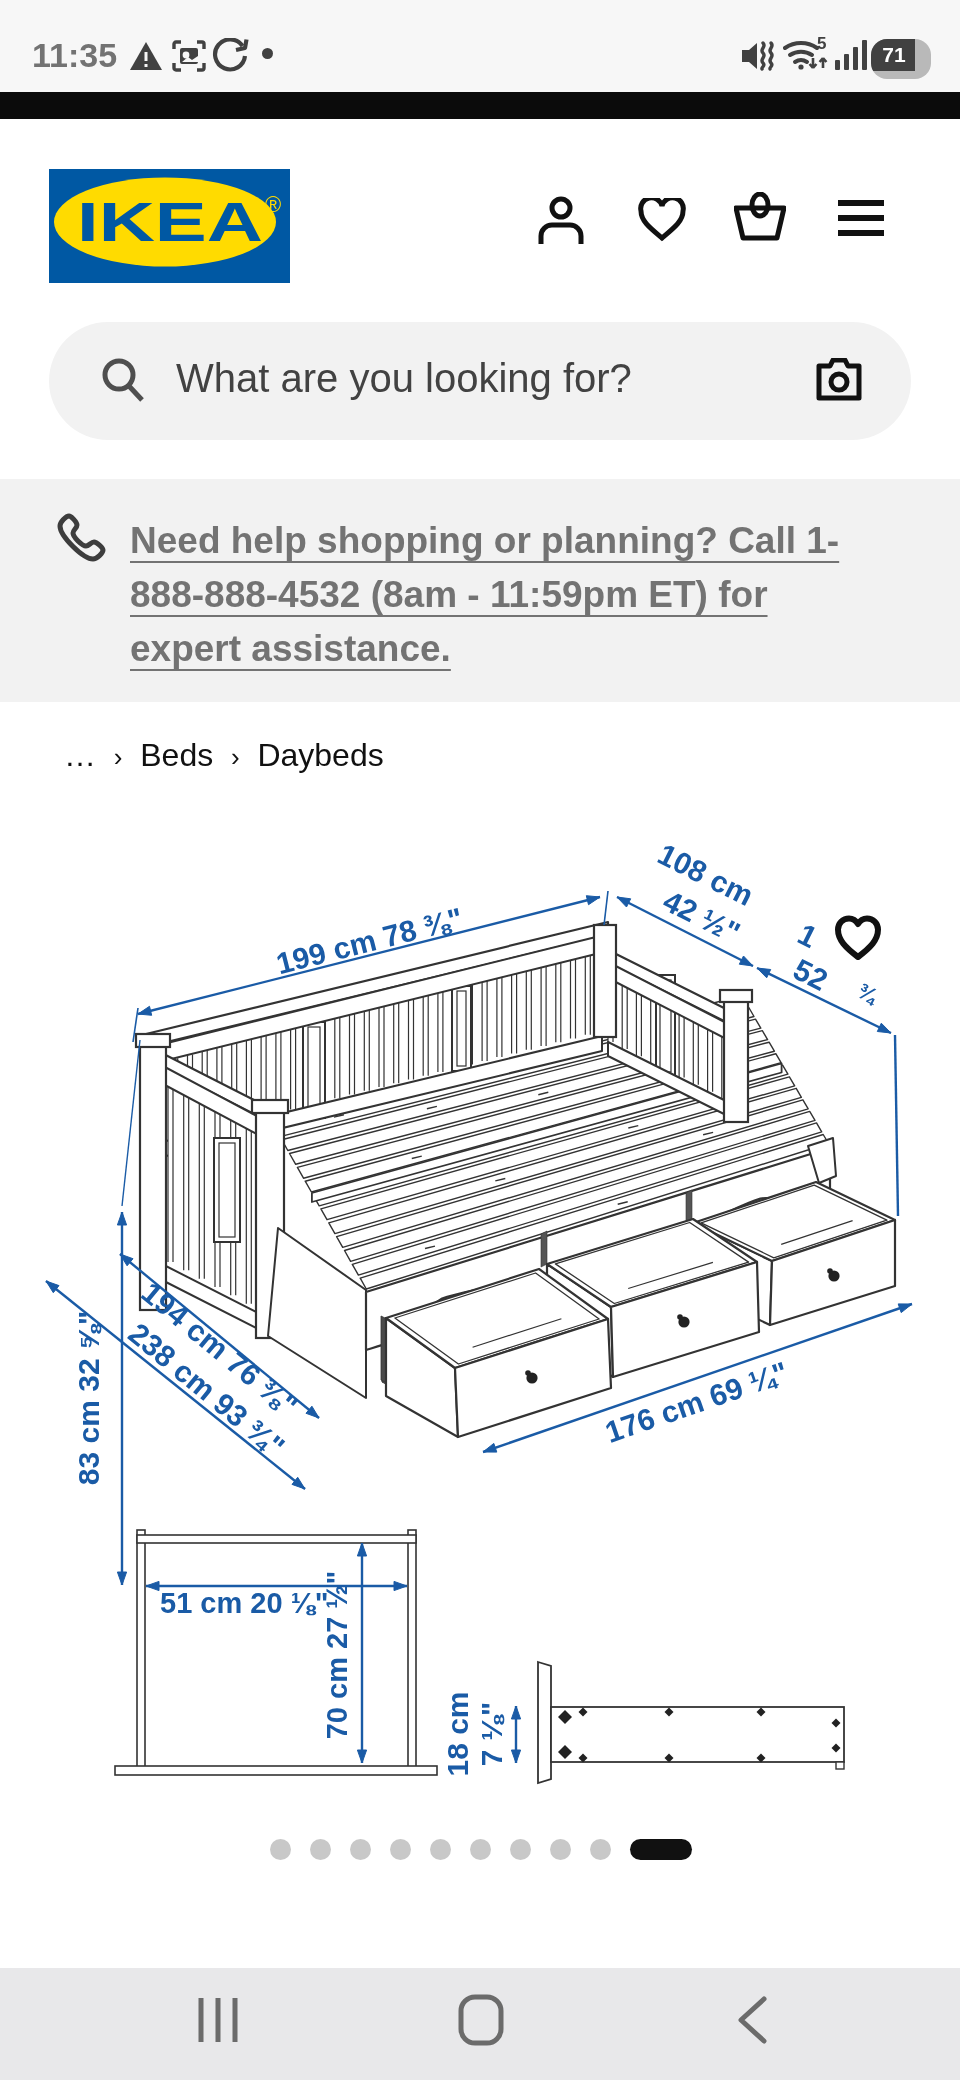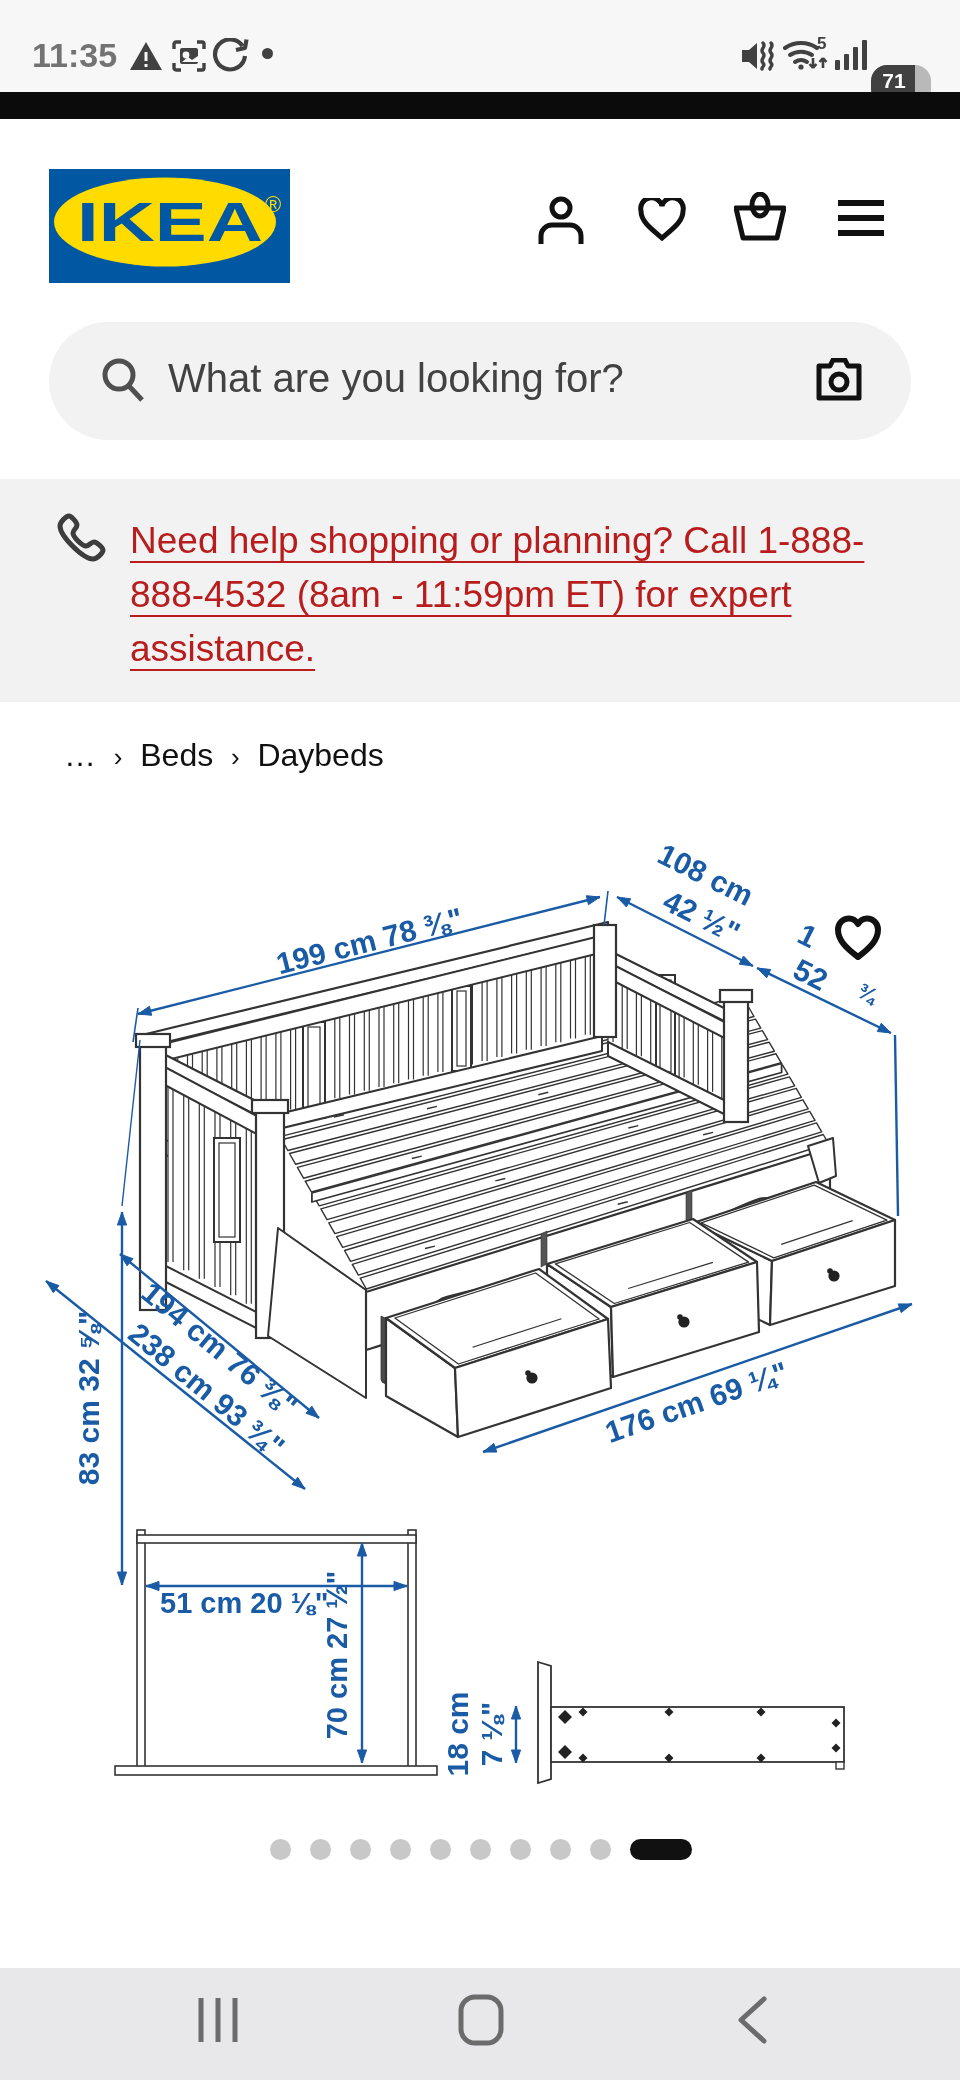--- a/index.html
+++ b/index.html
@@ -50,21 +50,21 @@
  <path d="M40 32 v-10 m0 0 l-3.4 4 m3.4-4 l3.4 4" stroke="#414141" stroke-width="2.6" fill="none"></path>
 </svg>
 
 <svg class="abs" style="left:835px;top:38px;" width="36" height="34" viewBox="0 0 36 34">
  <rect x="0" y="22" width="5" height="10" rx="1" fill="#414141"></rect>
  <rect x="9" y="16" width="5" height="16" rx="1" fill="#414141"></rect>
  <rect x="18" y="9" width="5" height="23" rx="1" fill="#414141"></rect>
  <rect x="27" y="2" width="5" height="30" rx="1" fill="#414141"></rect>
 </svg>
 
-<div class="abs" style="left:871px;top:39px;width:60px;height:40px;border-radius:16px;background:#b9b9b9;overflow:hidden;margin-top:26px;">
+<div class="abs" style="left:871px;top:39px;width:60px;height:40px;border-radius:16px;background:#b9b9b9;overflow:hidden;">
   <div style="position:absolute;left:0;top:0;width:44px;height:32px;background:#414141;"></div>
   <div style="position:absolute;left:0;top:0;width:46px;text-align:center;font-size:21px;font-weight:bold;color:#fff;line-height:32px;">71</div>
 </div>
 
 <div class="abs" style="left:0;top:92px;width:960px;height:27px;background:#0b0b0b;"></div>
 
 <svg class="abs" style="left:49px;top:169px;" width="241" height="114" viewBox="0 0 241 114">
  <rect x="0" y="0" width="241" height="114" fill="#0058a3"></rect>
  <ellipse cx="116" cy="53" rx="111" ry="44.5" fill="#ffdb00"></ellipse>
  <text x="28" y="71.5" font-family="Liberation Sans,sans-serif" font-weight="bold" font-size="55" fill="#0058a3" textLength="186" lengthAdjust="spacingAndGlyphs">IKEA</text>
@@ -91,34 +91,34 @@
  <rect x="0" y="30" width="46" height="6" fill="#111"></rect>
 </svg>
 
 <div class="abs" style="left:49px;top:322px;width:862px;height:118px;border-radius:59px;background:#f2f2f2;"></div>
 
 <svg class="abs" style="left:100px;top:356px;" width="46" height="48" viewBox="0 0 46 48">
  <circle cx="19" cy="19" r="14" fill="none" stroke="#4f4f4f" stroke-width="5"></circle>
  <line x1="29" y1="30" x2="42" y2="44" stroke="#4f4f4f" stroke-width="5"></line>
 </svg>
 
-<div class="abs" style="left:168px;top:356px;font-size:40px;color:#424242;">What are you looking for?</div>
+<div class="abs" style="left:176px;top:356px;font-size:40px;color:#424242;">What are you looking for?</div>
 
 <svg class="abs" style="left:816px;top:358px;" width="46" height="44" viewBox="0 0 46 44">
  <path d="M14 8 l3-6 h12 l3 6 h11 v32 H3 V8 Z" fill="none" stroke="#111" stroke-width="5" stroke-linejoin="round"></path>
  <circle cx="23" cy="24" r="8" fill="none" stroke="#111" stroke-width="5"></circle>
 </svg>
 
 <div class="abs" style="left:0;top:479px;width:960px;height:223px;background:#f2f2f2;"></div>
 
 <svg class="abs" style="left:55px;top:512px;" width="52" height="52" viewBox="0 0 52 52">
  <path d="M14 4 C16 4 22 10 22 13 C22 16 18 18 18 21 C18 25 27 34 31 34 C34 34 36 30 39 30 C42 30 48 36 48 38 C48 41 42 47 38 47 C28 47 5 24 5 14 C5 10 11 4 14 4 Z" fill="none" stroke="#3d3d3d" stroke-width="5" stroke-linejoin="round"></path>
 </svg>
 
-<div class="abs" style="left:130px;top:514px;width:740px;font-size:37px;line-height:54px;color:#b91c1c;">
+<div class="abs" style="left:130px;top:514px;width:740px;font-size:37px;line-height:54px;color:#737373;font-weight:bold;">
 <span style="text-decoration:underline;text-underline-offset:8px;text-decoration-skip-ink:none;text-decoration-thickness:2px;">Need help shopping or planning? Call 1-888-888-4532 (8am - 11:59pm ET) for expert assistance.</span>
 </div>
 
 <div class="abs" style="left:64px;top:737px;font-size:32px;color:#111;">…&nbsp;&nbsp;<span style="font-size:26px;">›</span>&nbsp;&nbsp;Beds&nbsp;&nbsp;<span style="font-size:26px;">›</span>&nbsp;&nbsp;Daybeds</div>
 
 <svg class="abs" style="left:0;top:840px;" width="960" height="980" viewBox="0 0 960 980">
 
 <g>
 <polygon points="266.0,272.0 742.0,156.0 747.3,165.0 272.1,282.8" fill="#fff" stroke="#333" stroke-width="1.4" stroke-linejoin="round"></polygon>
 <polygon points="273.8,285.8 748.8,167.5 754.0,176.5 280.0,296.6" fill="#fff" stroke="#333" stroke-width="1.4" stroke-linejoin="round"></polygon>

